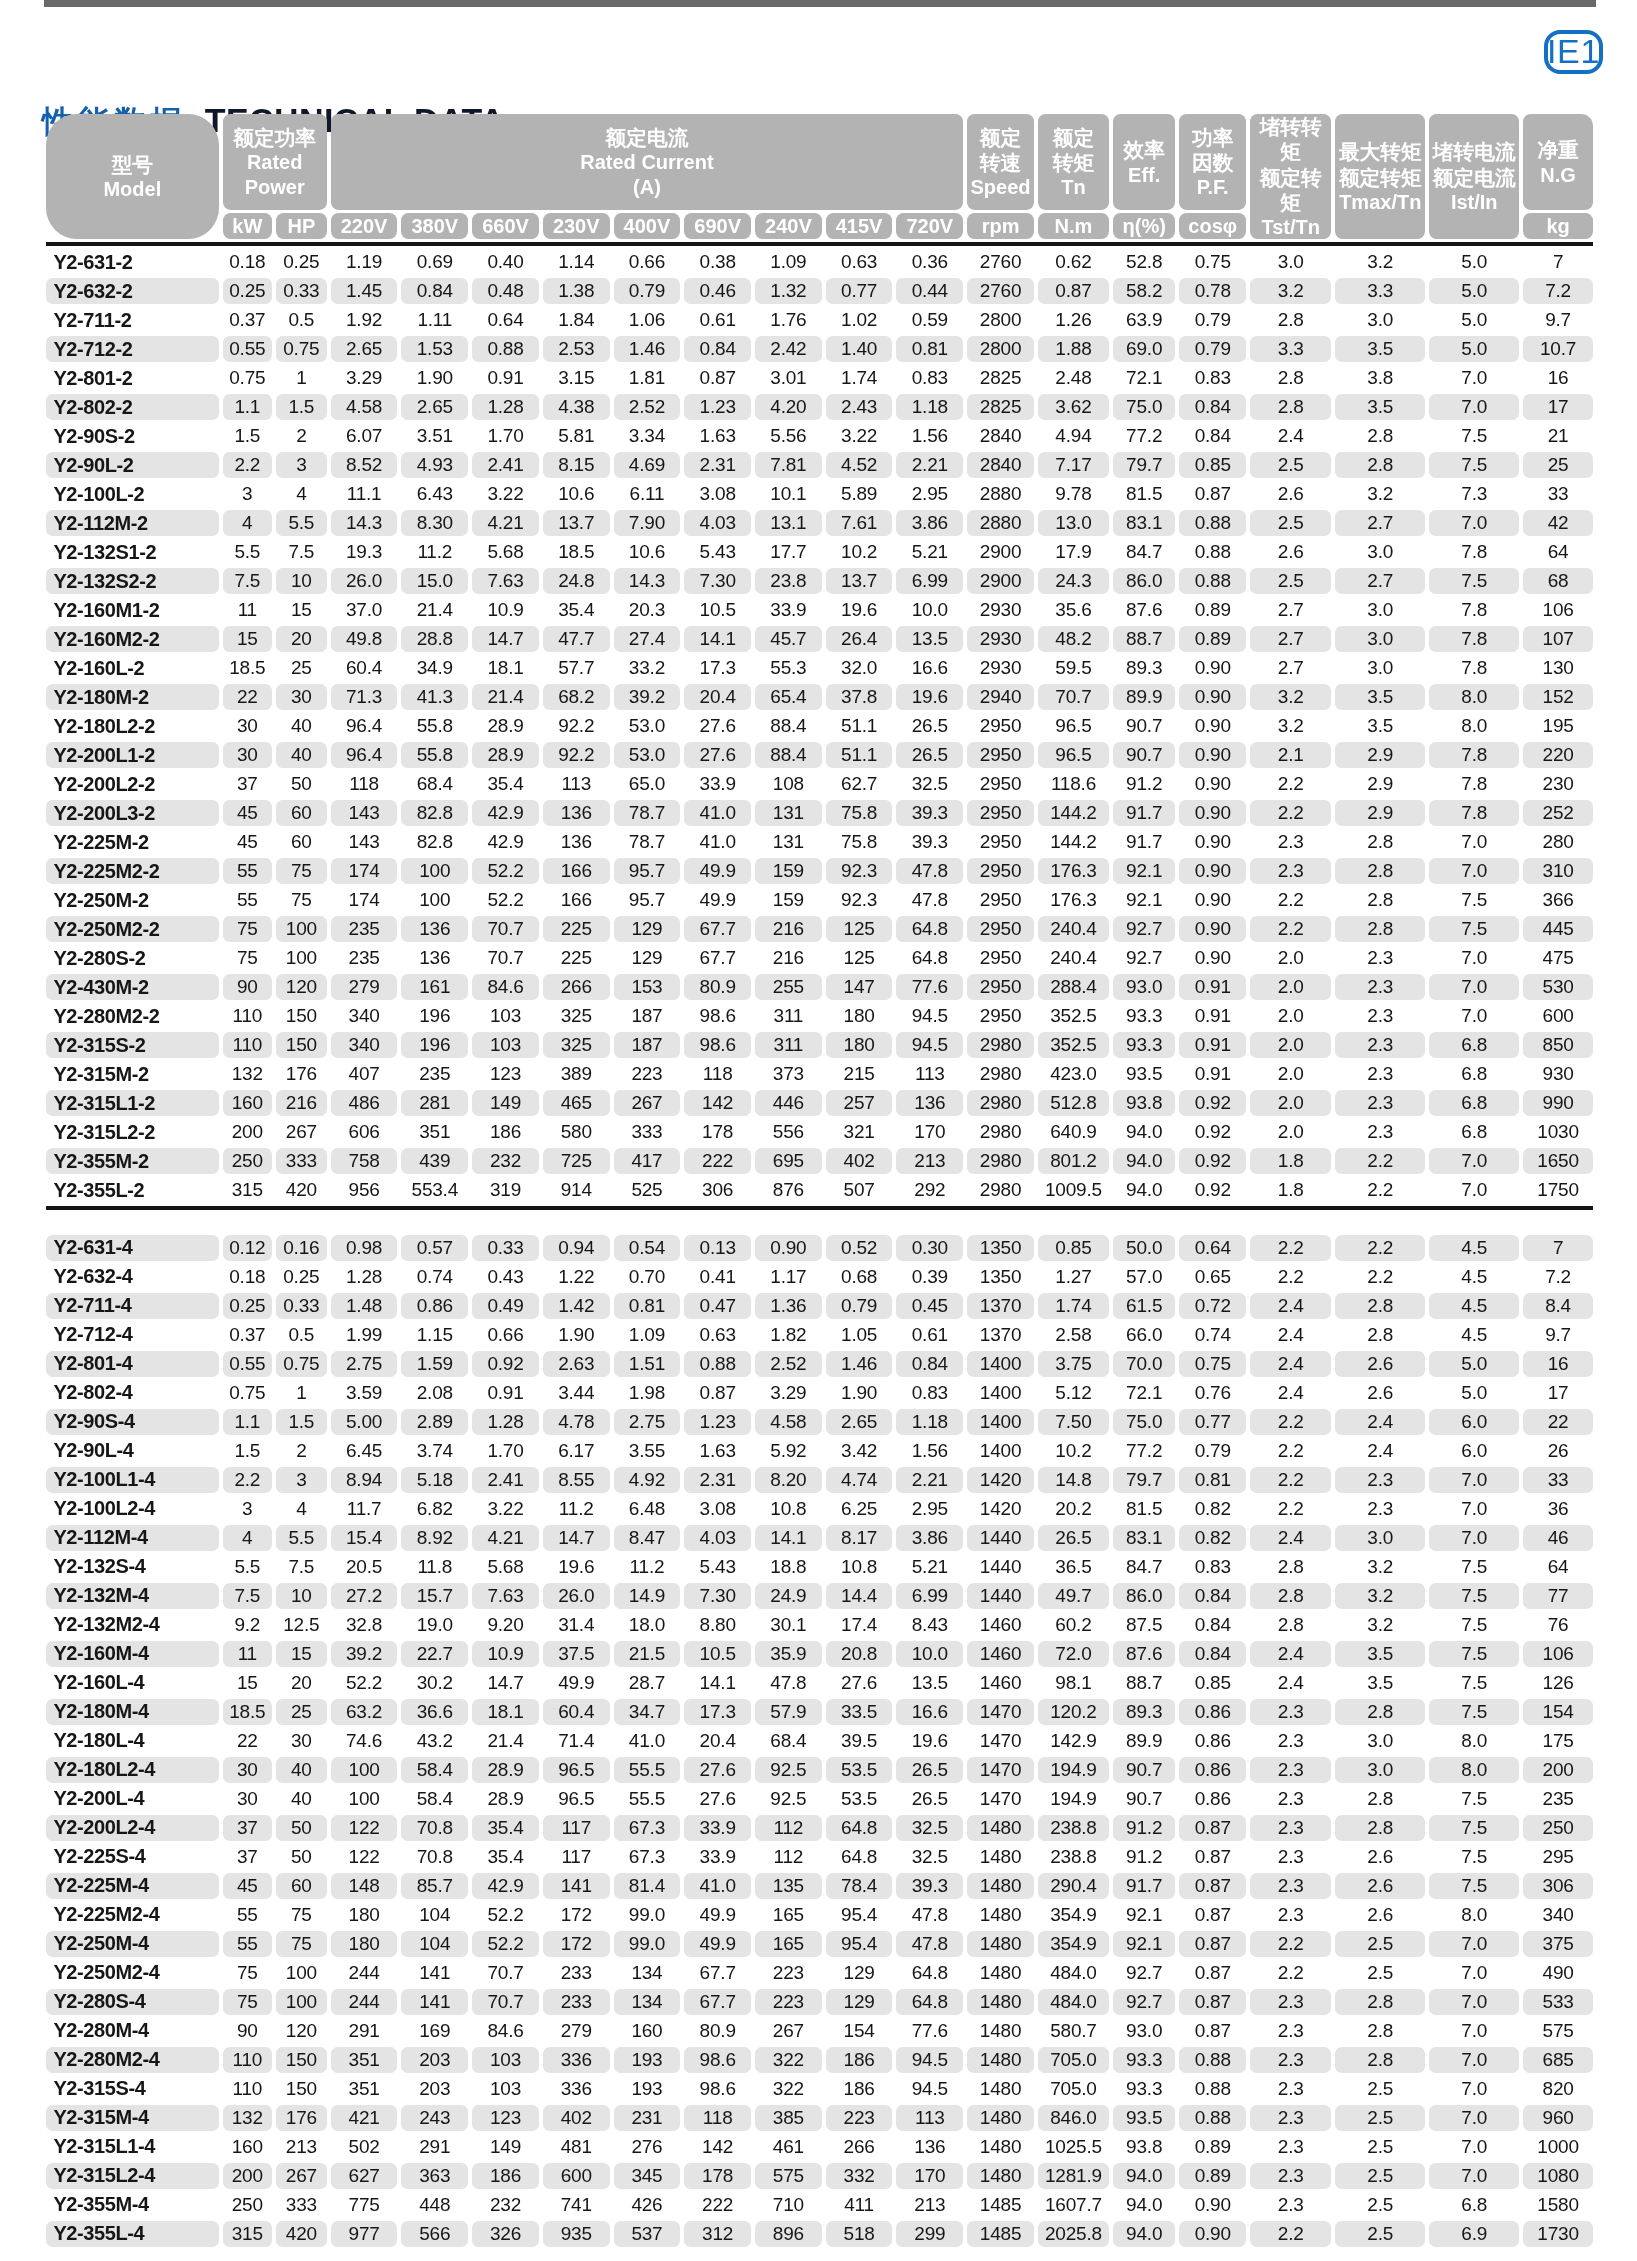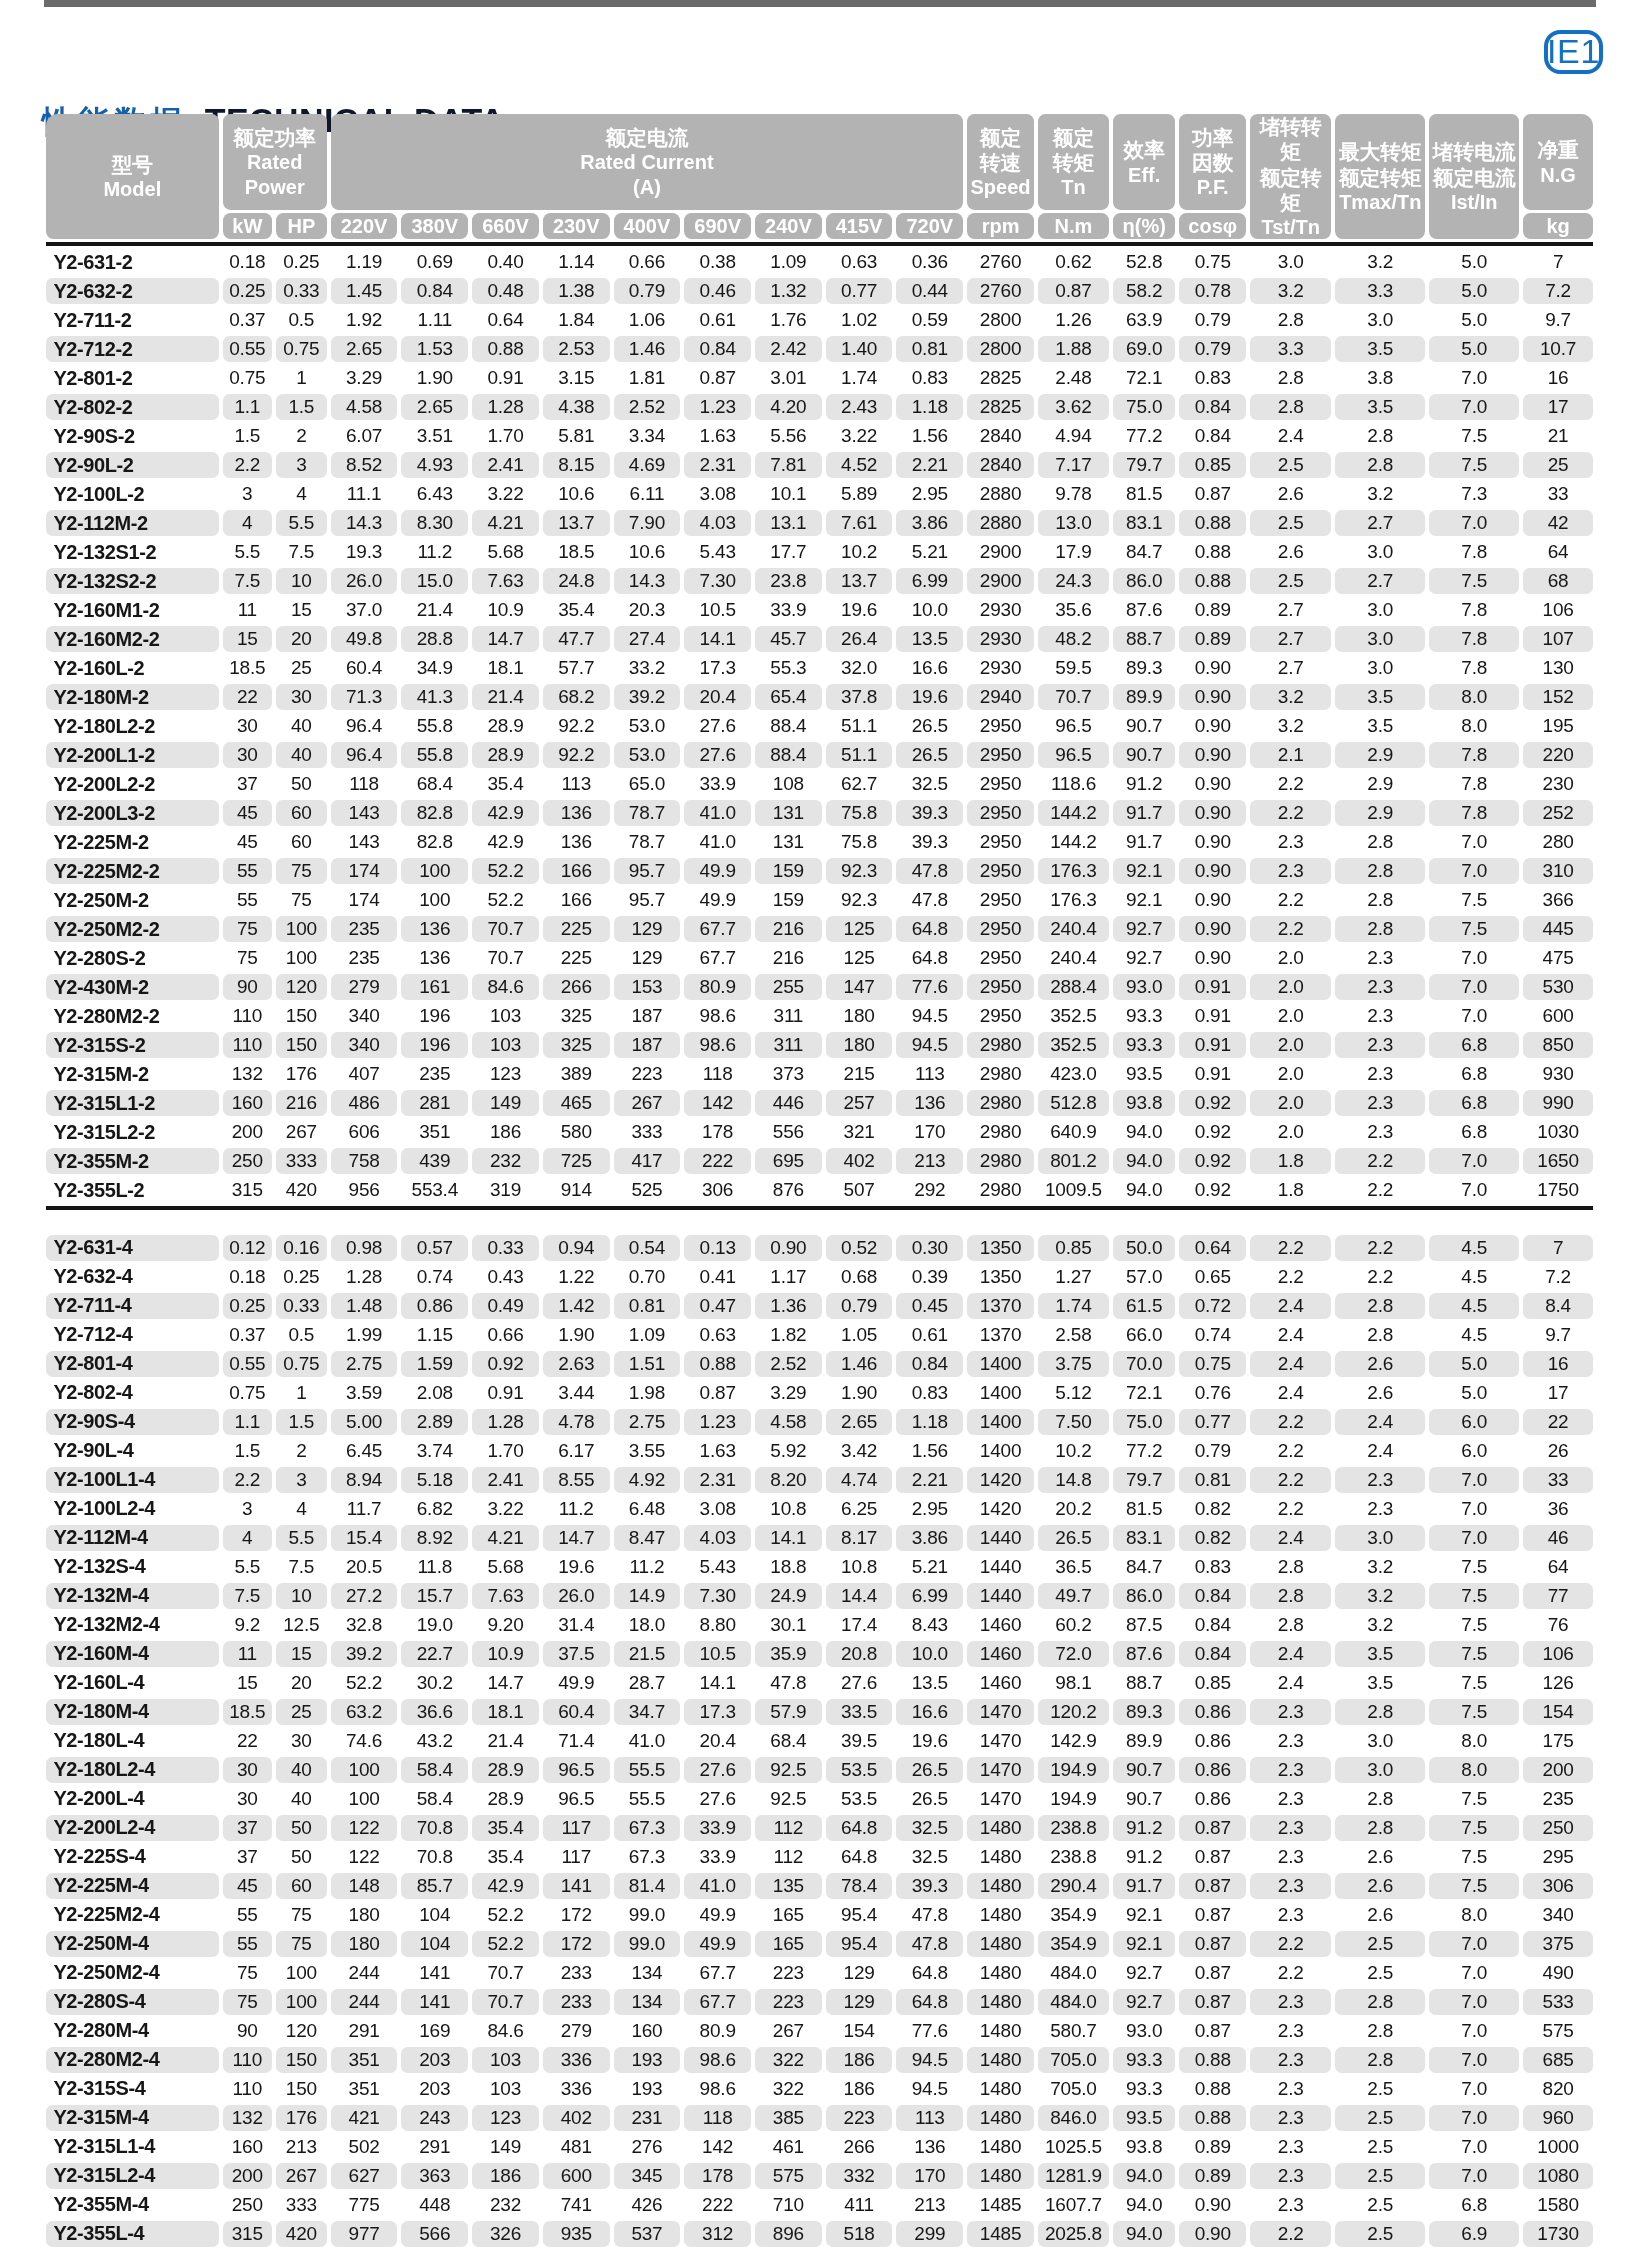--- a/index.html
+++ b/index.html
@@ -21,21 +21,21 @@
   .table-wrap { position:absolute; left:42px; top:111px; width:1555px; }
   table { width:1555px; table-layout:fixed; border-collapse:separate; border-spacing:4.4px 3px; }
   th {
     background:#b3b3b3; color:#ffffff; font-weight:bold; border-radius:7.4px;
     text-align:center; vertical-align:middle; padding:0; overflow:visible;
   }
   tr.group-row th { height:93px; }
   tr.unit-row th { height:25px; font-size:20px; }
   th .l { display:block; line-height:1.22; font-size:20.7px; }
   th .en { font-size:20px; }
-  th.corner-tl { border-top-left-radius:11.8px; }
+  th.corner-tl { border-top-left-radius:11.8px;border-radius:31px; }
   th.corner-tr { border-top-right-radius:11.8px;margin-top:20px; }
   td {
     height:26px; font-size:19px; color:#161616; text-align:center;
     padding:0; border-radius:6.6px; white-space:nowrap; letter-spacing:-0.2px;
     vertical-align:middle;
   }
   td.model { text-align:left; padding-left:7.4px; font-weight:bold; font-size:20px; letter-spacing:-0.4px; }
   tr.g td { background:#e4e4e4; }
   td.rule-td { height:auto; padding:0; border-radius:0; }
   .rule { height:3.7px; background:#151515; }

